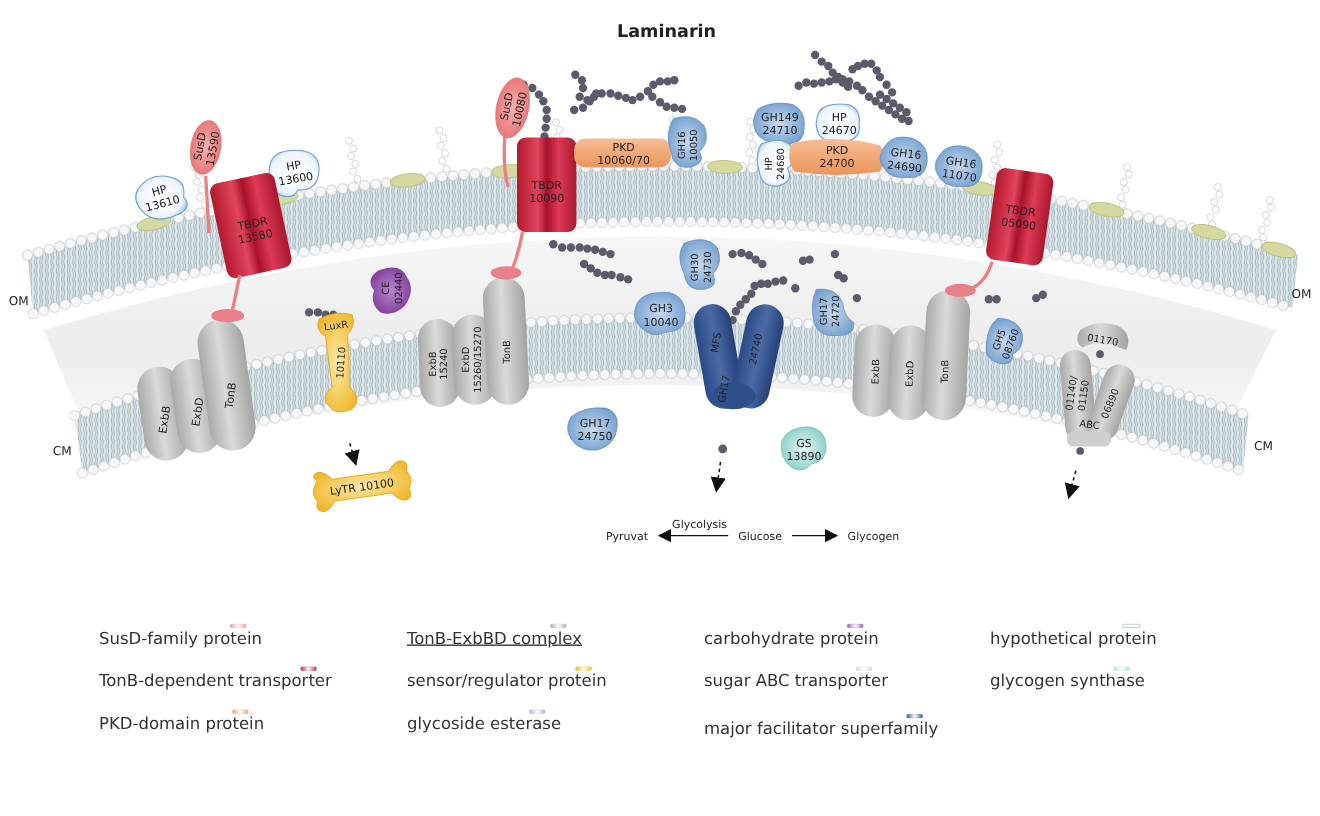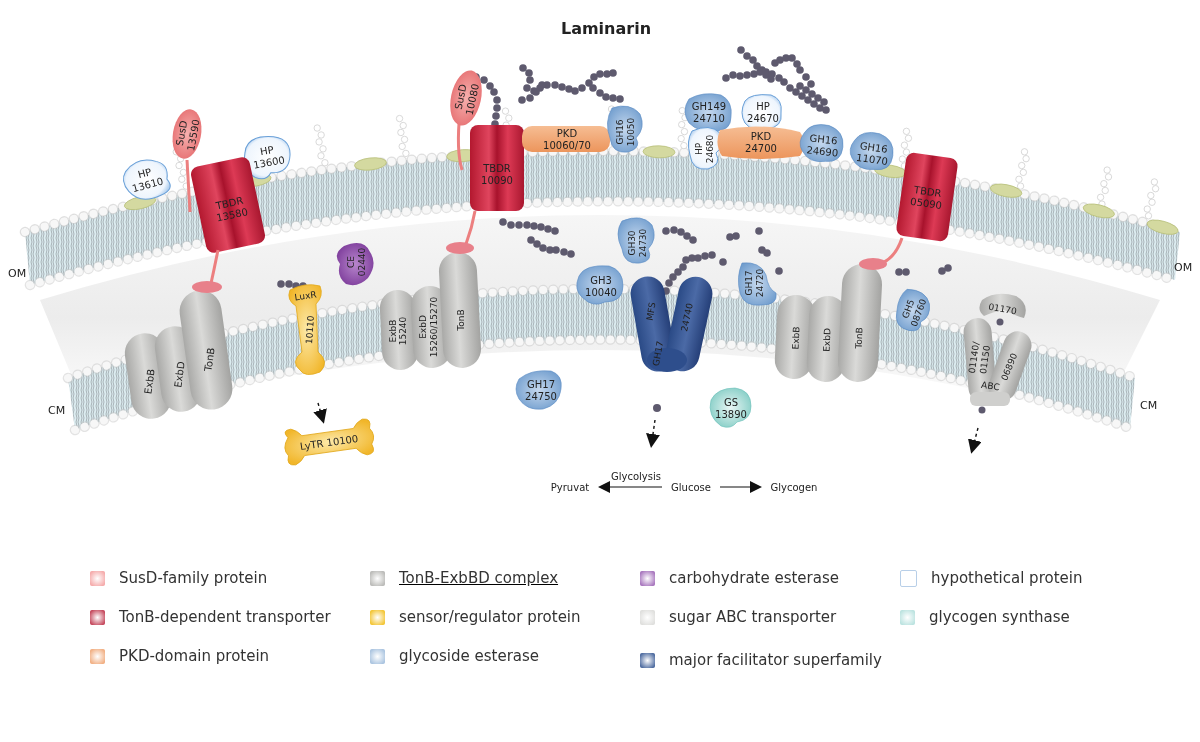--- a/index.html
+++ b/index.html
@@ -1,20 +1,20 @@
 <!DOCTYPE html>
 <html><head>
   <meta charset="utf-8">
   <style>
     html, body { margin:0; padding:0; background:#ffffff; }
     body { width:1200px; height:742px; position:relative; overflow:hidden; font-family:"DejaVu Sans", sans-serif; }
     #diagram { position:absolute; left:0; top:0; width:1200px; height:742px; }
     .lbl { font-family:"DejaVu Sans", sans-serif; fill:#222; }
     .legend { position:absolute; left:0; top:560px; width:1200px; height:120px; }
-    .leg-item { position:absolute; display:flex; align-items:center; height:22px; }
+    .leg-item { position:absolute; display:flex; align-items:flex-end; height:22px;flex-direction:column; }
     .leg-swatch { width:15px; height:15px; margin-right:14px; border-radius:2px; }
     .leg-text { font-family:"DejaVu Sans", sans-serif; font-size:15px; color:#333; white-space:nowrap; }
   </style>
 </head>
 <body>
 
 <svg id="diagram" width="1200" height="742" viewBox="0 0 1200 742">
   <defs>
     <linearGradient id="periGrad" x1="0" y1="0" x2="0" y2="1">
       <stop offset="0" stop-color="#f6f6f6"></stop>
@@ -530,21 +530,21 @@
     <div class="leg-item" style="left: 370px; top: 46px;">
       <span class="leg-swatch" style="background: radial-gradient(circle, rgb(255, 255, 255) 0%, rgb(242, 192, 35) 90%);"></span>
       <span class="leg-text">sensor/regulator protein</span>
     </div>
     <div class="leg-item" style="left: 370px; top: 85px;">
       <span class="leg-swatch" style="background: radial-gradient(circle, rgb(255, 255, 255) 0%, rgb(163, 191, 221) 90%);"></span>
       <span class="leg-text">glycoside esterase</span>
     </div>
     <div class="leg-item" style="left: 640px; top: 7px;">
       <span class="leg-swatch" style="background: radial-gradient(circle, rgb(255, 255, 255) 0%, rgb(160, 106, 184) 90%);"></span>
-      <span class="leg-text">carbohydrate esterase</span>
+      <span class="leg-text">carbohydrate protein</span>
     </div>
     <div class="leg-item" style="left: 640px; top: 46px;">
       <span class="leg-swatch" style="background: radial-gradient(circle, rgb(255, 255, 255) 0%, rgb(220, 220, 218) 90%);"></span>
       <span class="leg-text">sugar ABC transporter</span>
     </div>
     <div class="leg-item" style="left: 640px; top: 89px;">
       <span class="leg-swatch" style="background: radial-gradient(circle, rgb(255, 255, 255) 0%, rgb(63, 95, 152) 90%);"></span>
       <span class="leg-text">major facilitator superfamily</span>
     </div>
     <div class="leg-item" style="left: 900px; top: 7px;">

